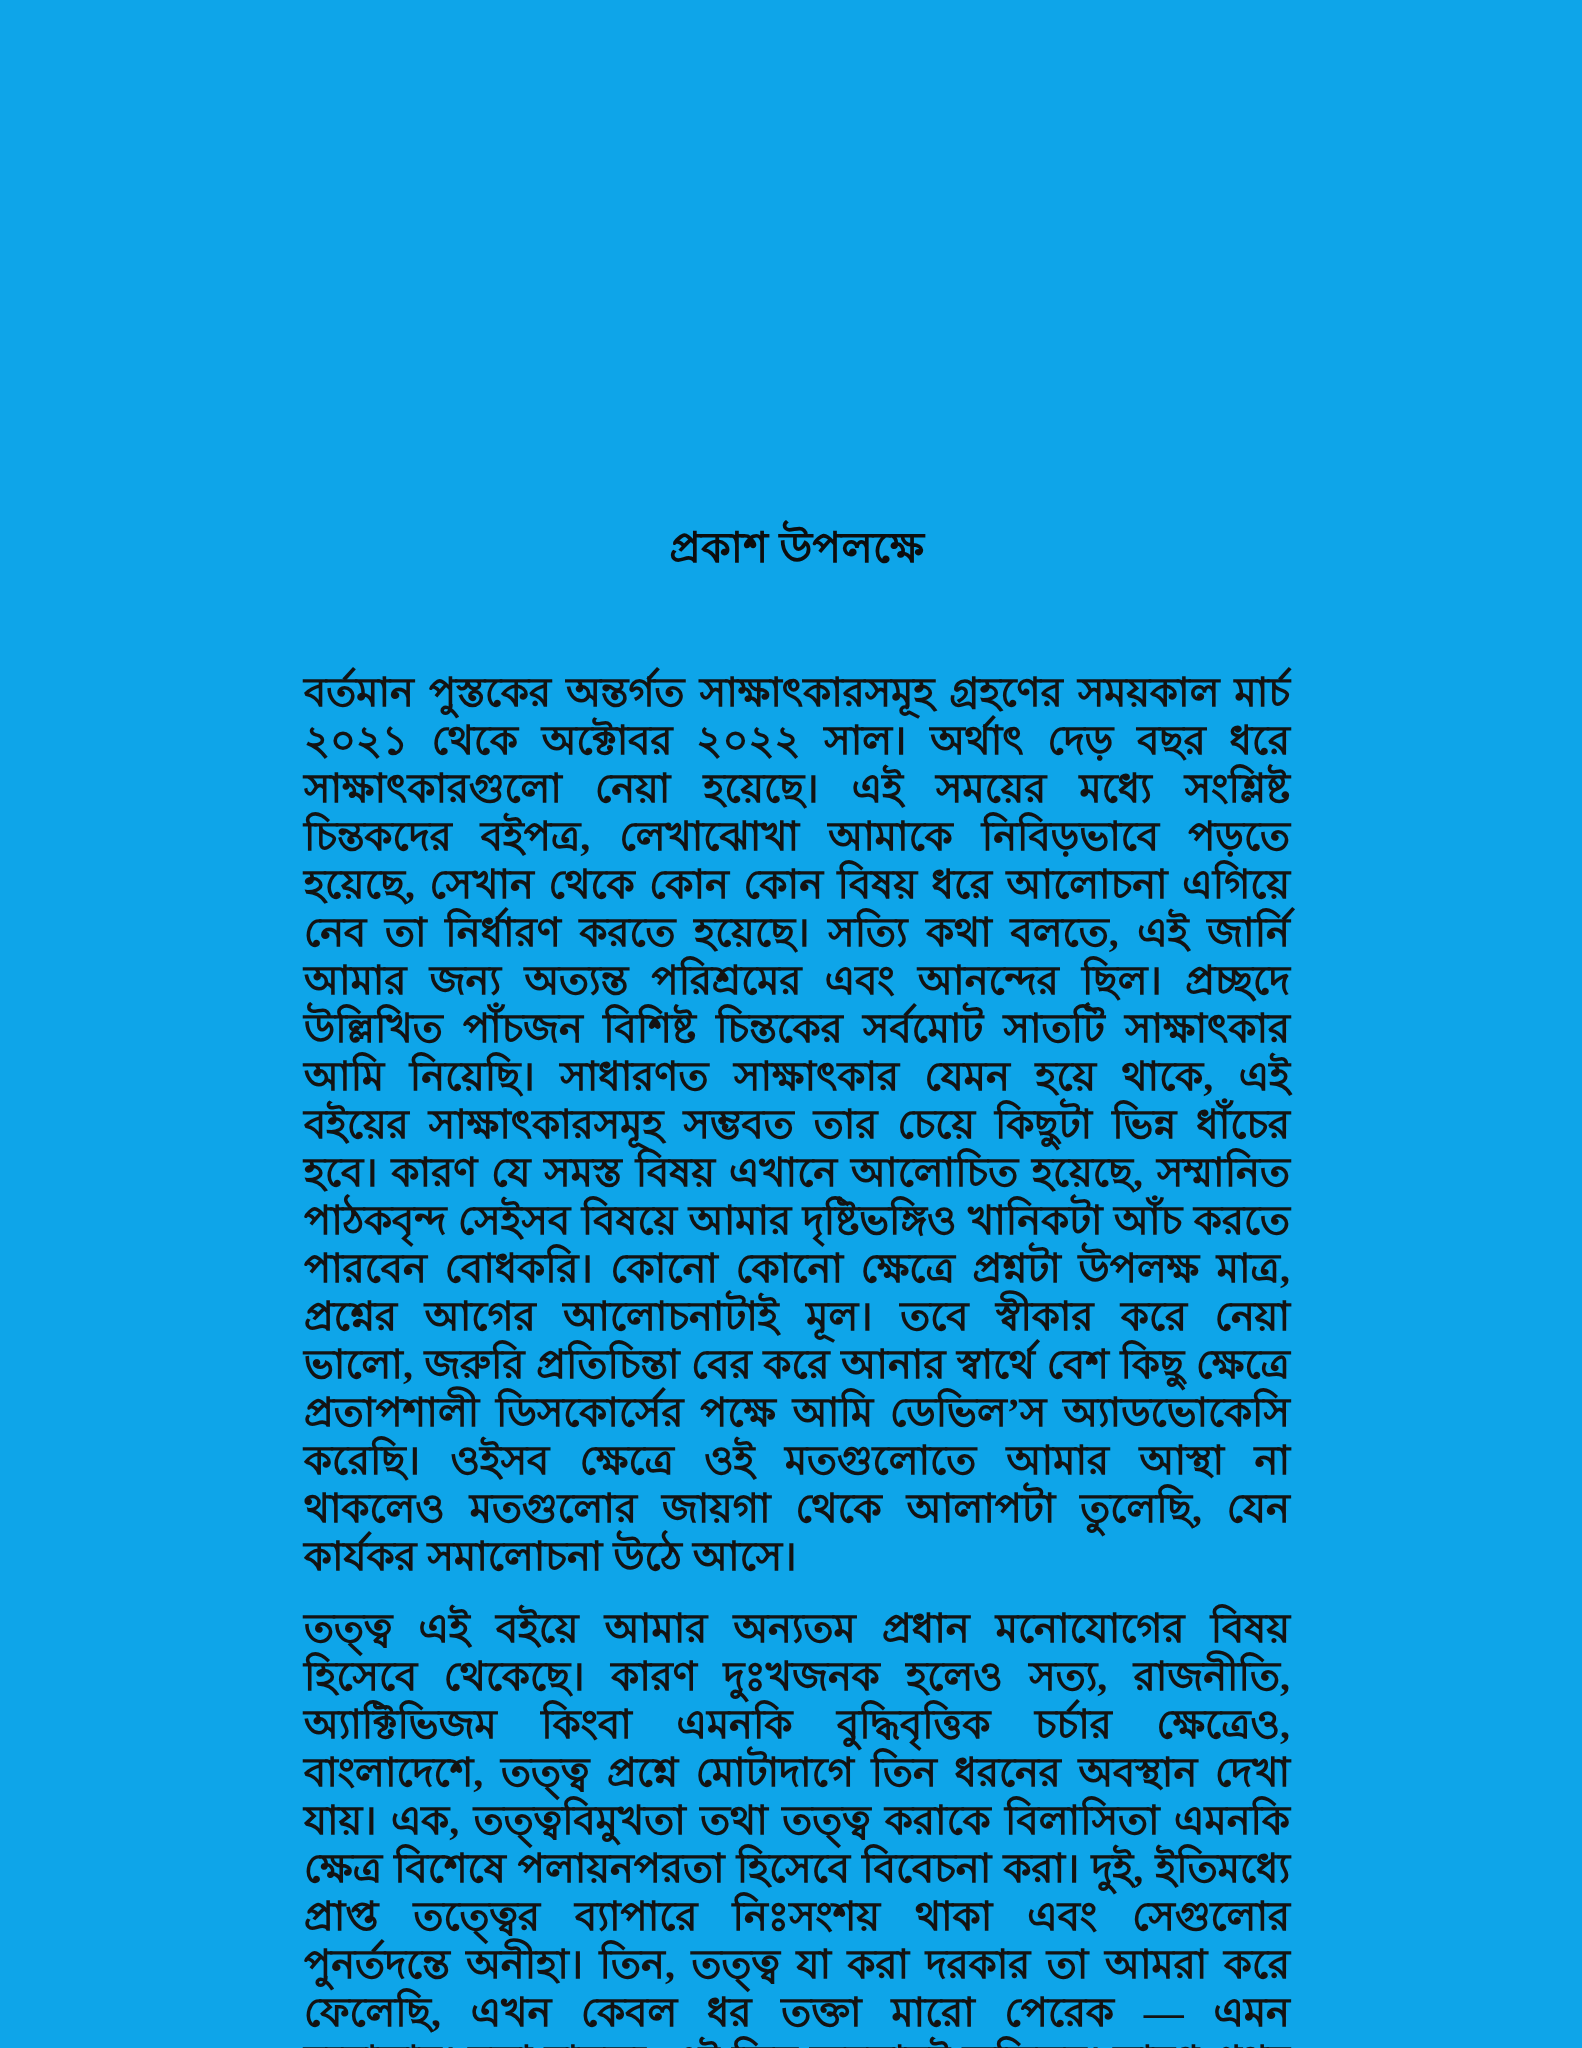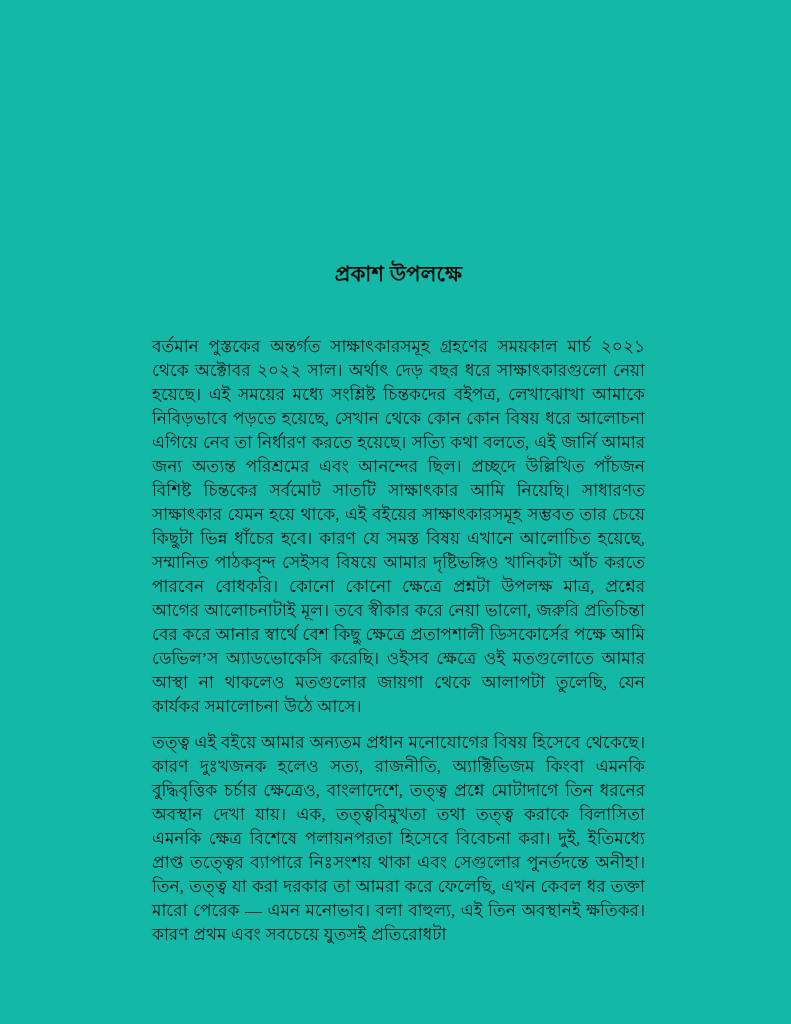--- a/index.html
+++ b/index.html
@@ -14,49 +14,50 @@
     position: relative;
     overflow: hidden;
     font-family: "Liberation Serif", "DejaVu Serif", serif;
     color: #111111;
     -webkit-font-smoothing: antialiased;
   }
 
   .page {
     position: absolute;
     inset: 0;
-    background: #14b8a6;
+    background: #0ea5e9;
   }
 
   .content-block {
     position: absolute;
     left: 152px;
     top: 262px;
     width: 493px;
   }
 
   .page-heading {
     font-size: 21px;
     font-weight: bold;
     text-align: center;
     line-height: 1.2;
     margin: 0 0 48px 0;
     letter-spacing: 0.2px;
     color: #0d0d0d;
   }
 
   .body-paragraph {
-    font-size: 17px;
+    font-size: 20px;
     line-height: 24px;
     text-align: justify;
     text-justify: inter-word;
     margin: 0 0 12px 0;
     color: #131313;
     word-spacing: 0.5px;
     hyphens: none;
+    font-weight: bold;
   }
 
   .body-paragraph:last-child {
     margin-bottom: 16px;
   }
 </style>
 </head>
 <body>
 
 <div class="page">

